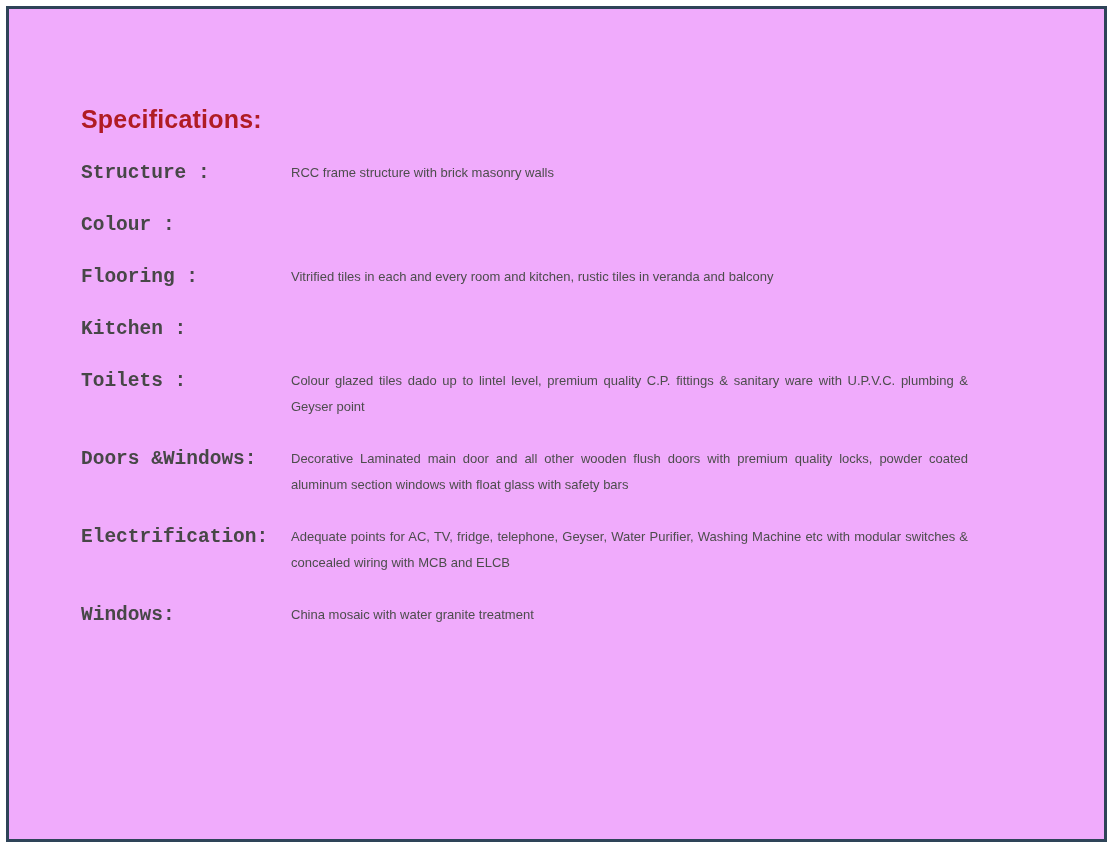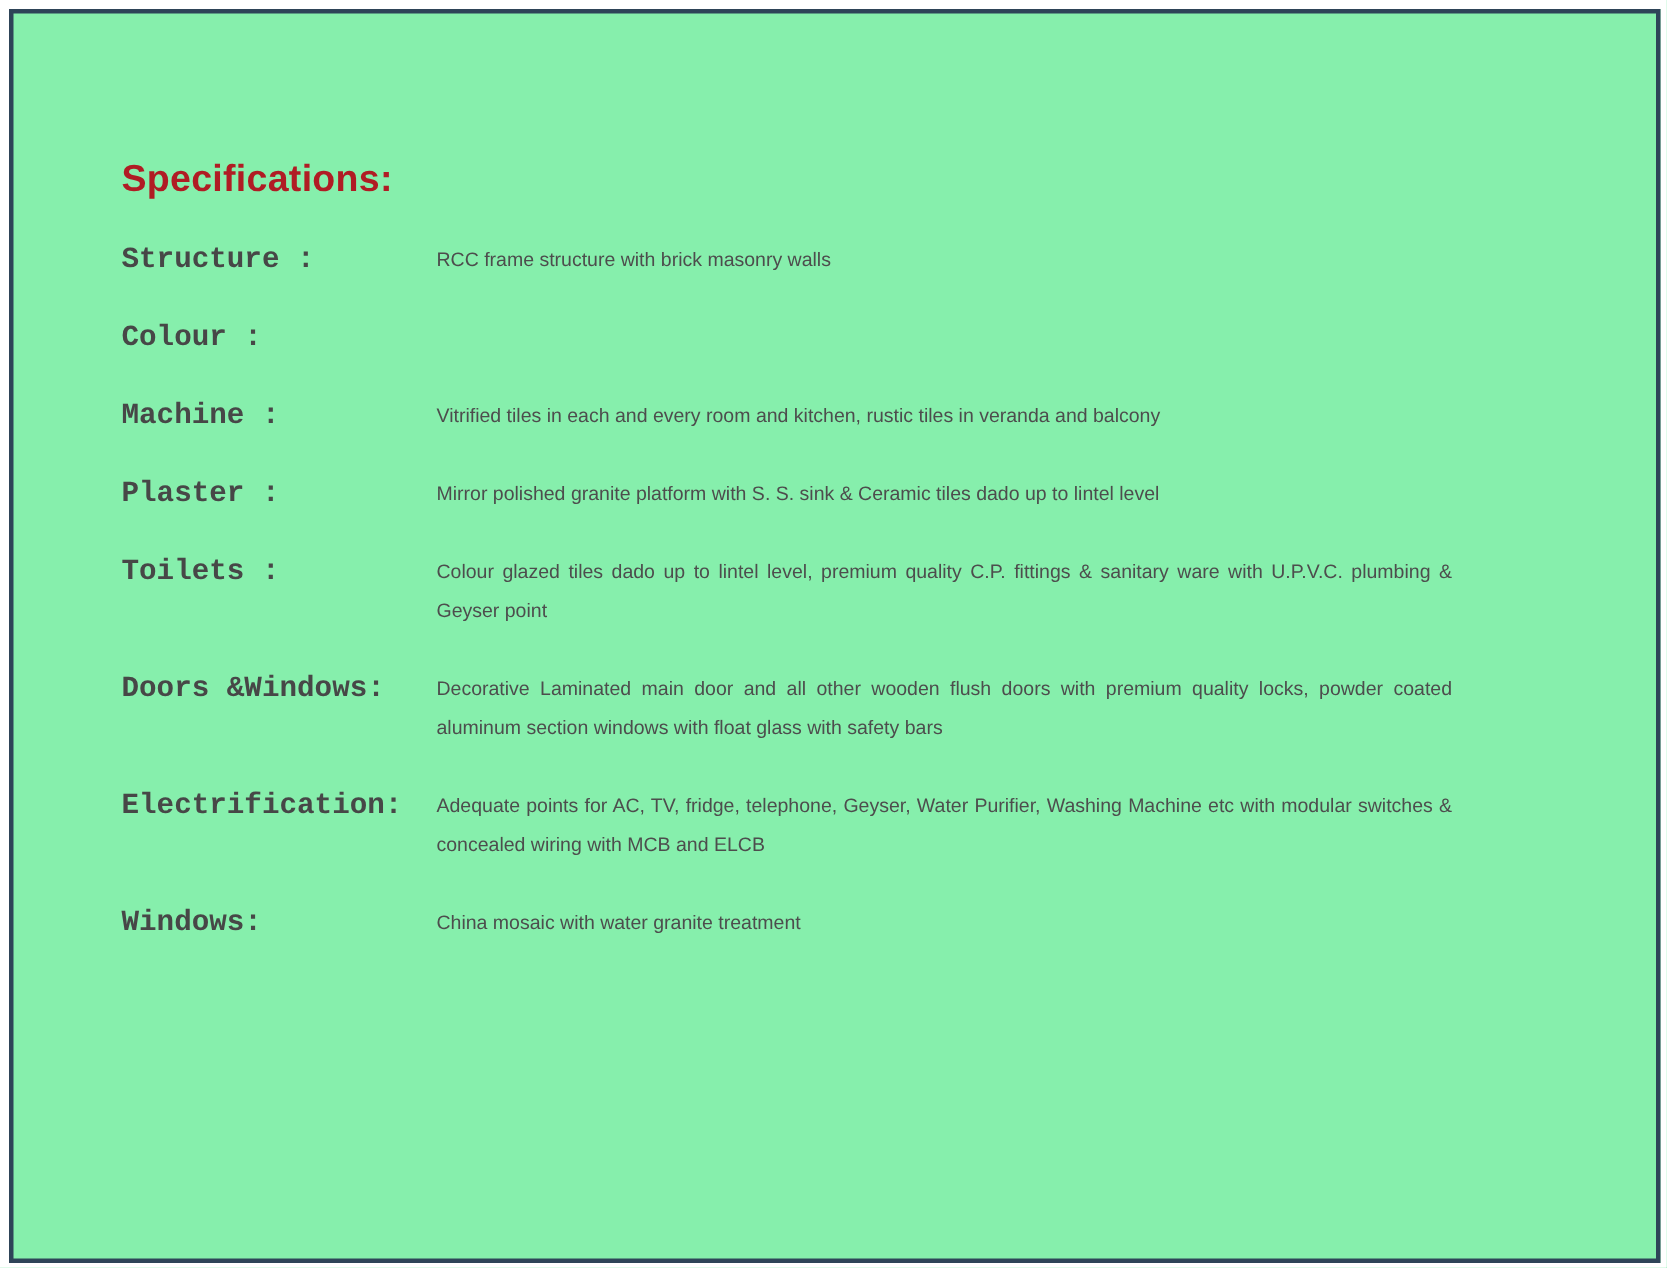--- a/index.html
+++ b/index.html
@@ -10,21 +10,21 @@
   *{ box-sizing:border-box; margin:0; padding:0; }
   html,body{ background:#ffffff; }
   body{
     width:1111px; height:845px; position:relative;
     font-family:"Liberation Sans", sans-serif;
     color:var(--text);
   }
   .page-frame{
     position:absolute; left:6px; top:6px; right:4px; bottom:3px;
     border:3px solid var(--border);
-    background:#86efac;
+    background:#f0abfc;
     overflow:hidden;
   }
   .content{
     padding:96px 136px 0 72px;
   }
   .page-heading{
     color:var(--heading);
     font-size:25px;
     font-weight:bold;
     letter-spacing:0.2px;
@@ -65,27 +65,26 @@
       <div class="spec-row">
         <div class="spec-label">Structure :</div>
         <div class="spec-value">RCC frame structure with brick masonry walls</div>
       </div>
 
       <div class="spec-row">
         <div class="spec-label">Colour :</div>
       </div>
 
       <div class="spec-row">
-        <div class="spec-label">Machine :</div>
+        <div class="spec-label">Flooring :</div>
         <div class="spec-value">Vitrified tiles in each and every room and kitchen, rustic  tiles in veranda and balcony</div>
       </div>
 
       <div class="spec-row">
-        <div class="spec-label">Plaster :</div>
-        <div class="spec-value">Mirror polished granite platform with S. S. sink &amp; Ceramic tiles dado up to lintel level</div>
+        <div class="spec-label">Kitchen :</div>
       </div>
 
       <div class="spec-row">
         <div class="spec-label">Toilets :</div>
         <div class="spec-value">Colour glazed tiles dado up to lintel level, premium quality C.P. fittings &amp; sanitary ware with U.P.V.C. plumbing &amp; Geyser point</div>
       </div>
 
       <div class="spec-row">
         <div class="spec-label">Doors &amp;Windows:</div>
         <div class="spec-value">Decorative Laminated main door and all other wooden flush doors with premium quality locks, powder coated aluminum section windows with float glass with safety bars</div>

